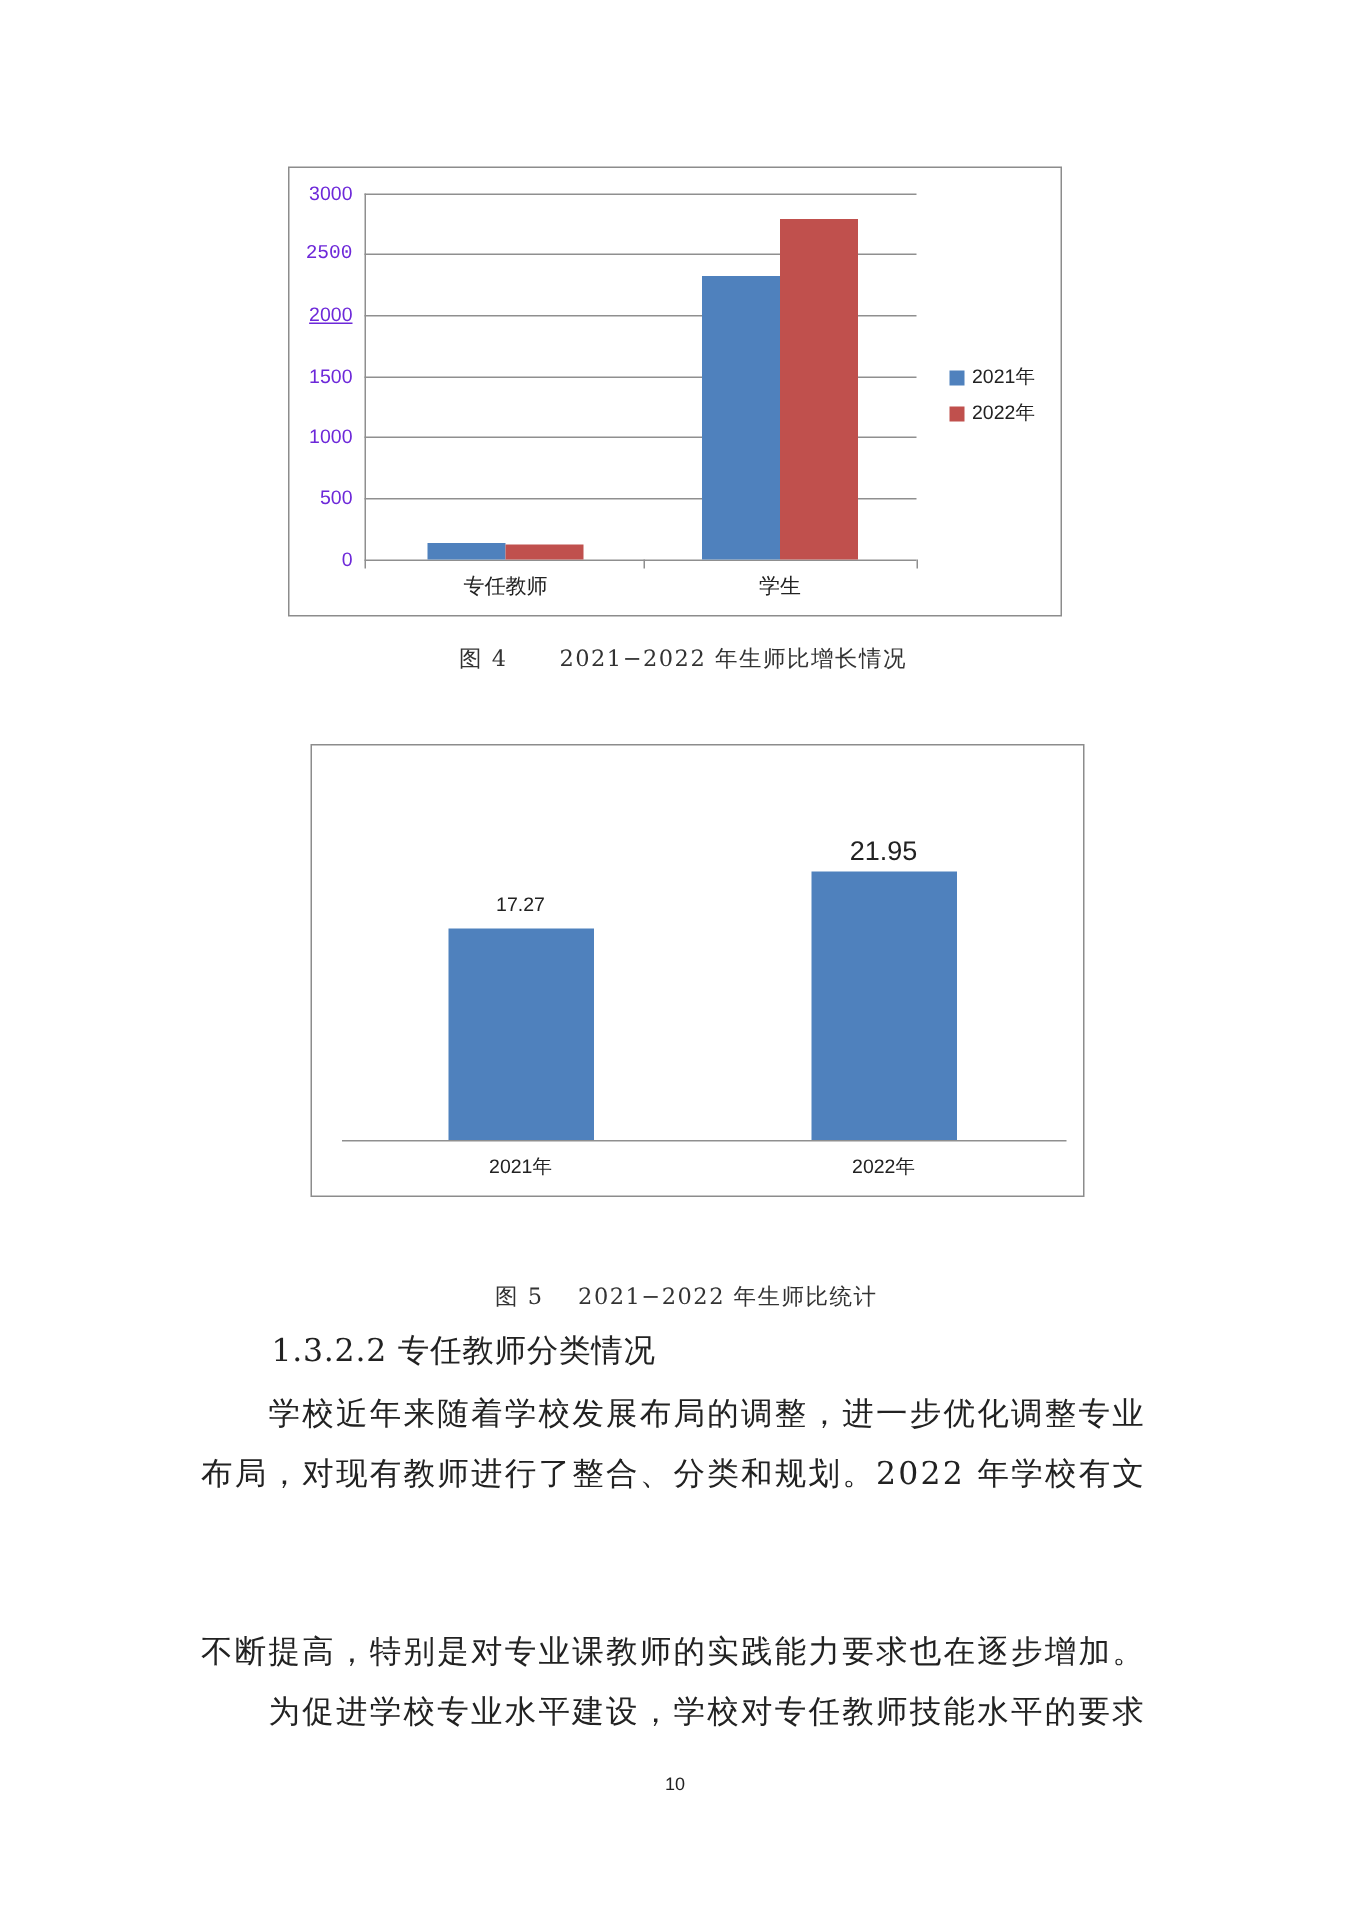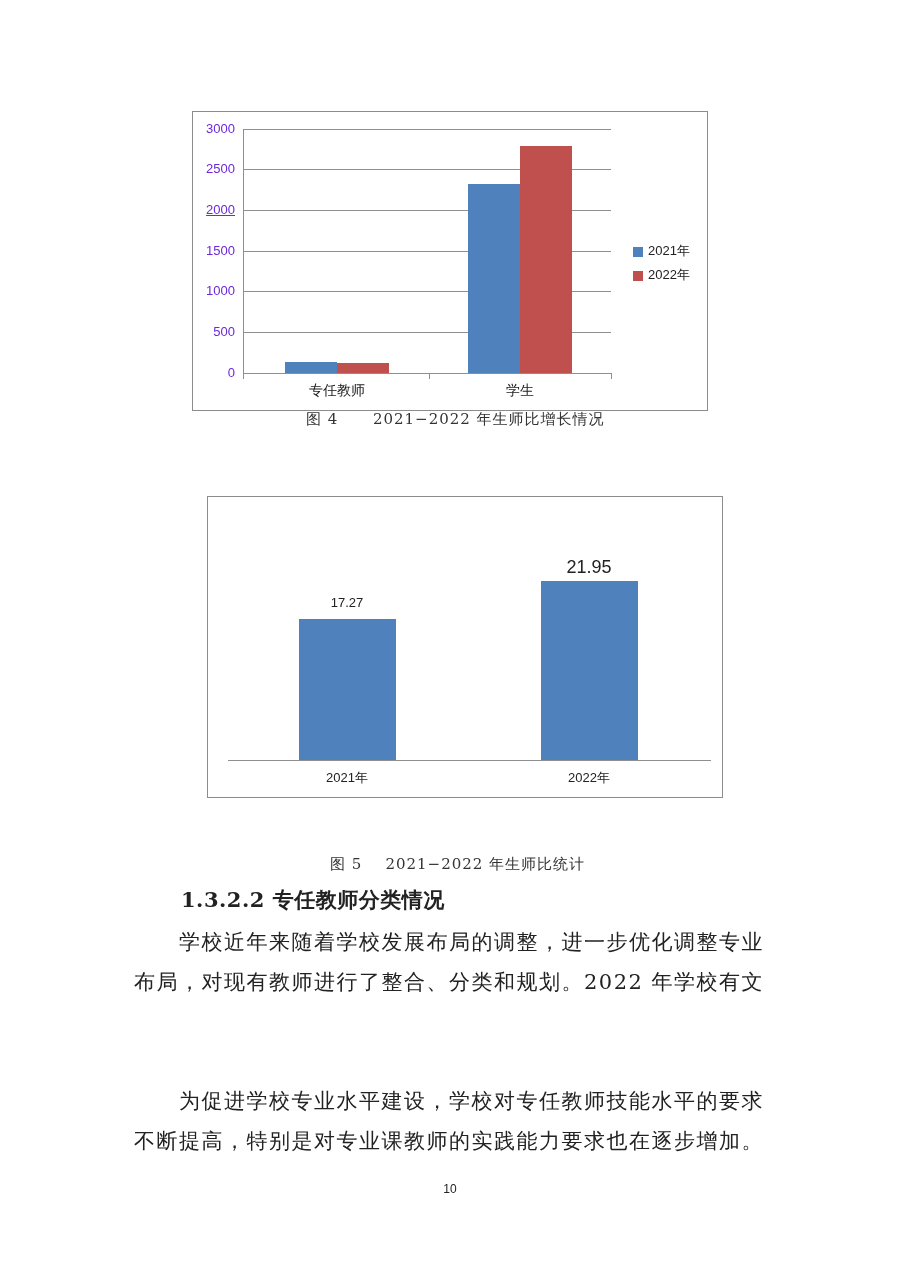--- a/index.html
+++ b/index.html
@@ -26,21 +26,21 @@
   <div class="gridline" style="left:50px; width:368px; top:98px;"></div>
   <div class="gridline" style="left:50px; width:368px; top:139px;"></div>
   <div class="gridline" style="left:50px; width:368px; top:179px;"></div>
   <div class="gridline" style="left:50px; width:368px; top:220px;"></div>
   <div class="gridline" style="left:50px; width:368px; top:261px;"></div>
   <div class="abs" style="left:50px; top:17px; width:1px; height:250px; background:#8f8f8f;"></div>
   <div class="abs" style="left:236px; top:261px; width:1px; height:6px; background:#8f8f8f;"></div>
   <div class="abs" style="left:418px; top:261px; width:1px; height:6px; background:#8f8f8f;"></div>
 
   <div class="ytick" style="left:2px; top:9px;">3000</div>
-  <div class="ytick" style="left:2px; top:49px;">2500</div>
+  <div class="ytick" style="left:2px; top:49px;font-family:Liberation Mono, monospace;">2500</div>
   <div class="ytick" style="left:2px; top:90px;text-decoration:underline;">2000</div>
   <div class="ytick" style="left:2px; top:131px;">1500</div>
   <div class="ytick" style="left:2px; top:171px;">1000</div>
   <div class="ytick" style="left:2px; top:212px;">500</div>
   <div class="ytick" style="left:2px; top:253px;">0</div>
 
   <div class="bar" style="left:92px; width:52px; top:250px; height:11px; background:#4f81bd;"></div>
   <div class="bar" style="left:144px; width:52px; top:251px; height:10px; background:#c0504d;"></div>
   <div class="bar" style="left:275px; width:52px; top:72px; height:189px; background:#4f81bd;"></div>
   <div class="bar" style="left:327px; width:52px; top:34px; height:227px; background:#c0504d;"></div>
@@ -49,42 +49,42 @@
   <div class="abs" style="left:277px; width:100px; text-align:center; top:270px; font-size:14px;">学生</div>
 
   <div class="legend-row" style="left:440px; top:130px;">
     <span class="legend-swatch" style="background:#4f81bd;"></span><span>2021年</span>
   </div>
   <div class="legend-row" style="left:440px; top:154px;">
     <span class="legend-swatch" style="background:#c0504d;"></span><span>2022年</span>
   </div>
 </div>
 
-<div class="caption" style="left:306px; top:410px;">图 4      2021−2022 年生师比增长情况</div>
+<div class="caption" style="left:306px; top:430px;">图 4      2021−2022 年生师比增长情况</div>
 
 <div class="chart-frame sans" style="left:207px; top:496px; width:516px; height:302px;">
   <div class="gridline" style="left:20px; width:483px; top:263px;"></div>
 
   <div class="bar" style="left:91px; width:97px; top:122px; height:141px; background:#4f81bd;"></div>
   <div class="bar" style="left:333px; width:97px; top:84px; height:179px; background:#4f81bd;"></div>
 
   <div class="abs" style="left:89px; width:100px; text-align:center; top:98px; font-size:13px;">17.27</div>
   <div class="abs" style="left:331px; width:100px; text-align:center; top:60px; font-size:18px;">21.95</div>
 
   <div class="abs" style="left:89px; width:100px; text-align:center; top:272px; font-size:13px;">2021年</div>
   <div class="abs" style="left:331px; width:100px; text-align:center; top:272px; font-size:13px;">2022年</div>
 </div>
 
 <div class="caption" style="left:330px; top:815px;margin-top:40px;">图 5    2021−2022 年生师比统计</div>
 
-<div class="abs" style="left:181px; top:886px; font-size:21px; font-weight:bold; letter-spacing:0.5px;">1.3.2.2 专任教师分类情况</div>
+<div class="abs" style="left:181px; top:886px; font-size:21px; font-weight:normal; letter-spacing:0.5px;">1.3.2.2 专任教师分类情况</div>
 
 <div class="para" style="top:922px;">
   <div>　　学校近年来随着学校发展布局的调整，进一步优化调整专业</div>
   <div>布局，对现有教师进行了整合、分类和规划。2022 年学校有文</div>
 </div>
 
 <div class="para" style="top:1081px;">
+  <div>不断提高，特别是对专业课教师的实践能力要求也在逐步增加。</div>
   <div>　　为促进学校专业水平建设，学校对专任教师技能水平的要求</div>
-  <div>不断提高，特别是对专业课教师的实践能力要求也在逐步增加。</div>
 </div>
 
 <div class="abs sans" style="left:430px; width:40px; text-align:center; top:1182px; font-size:12px;">10</div>
 
 </body></html>

